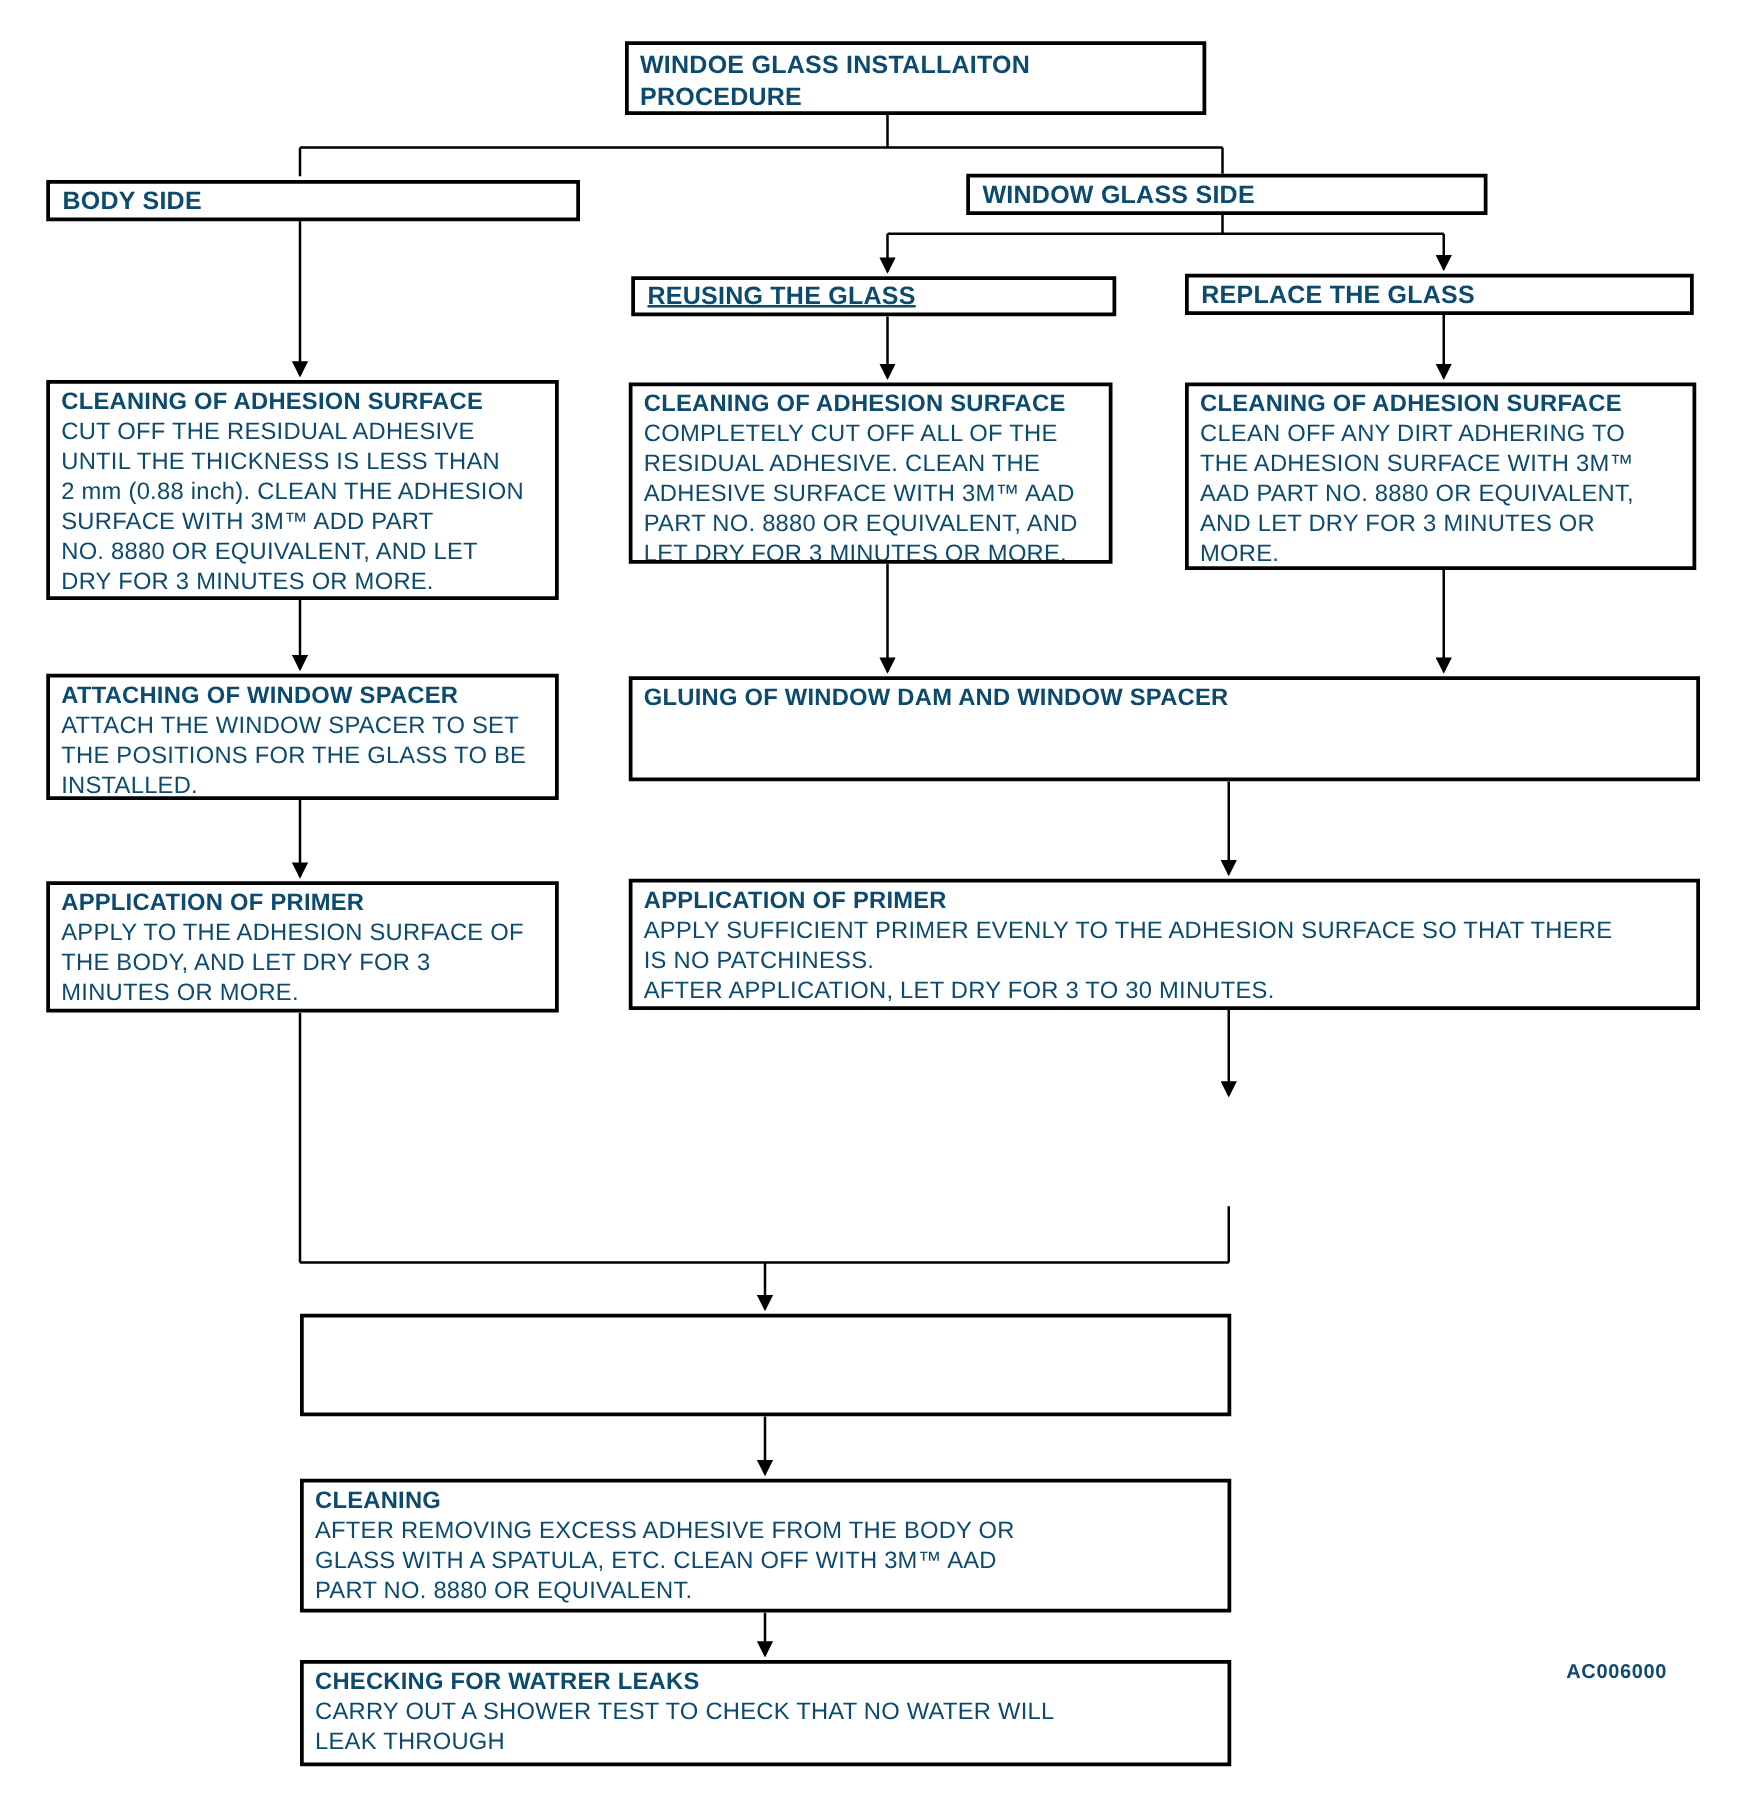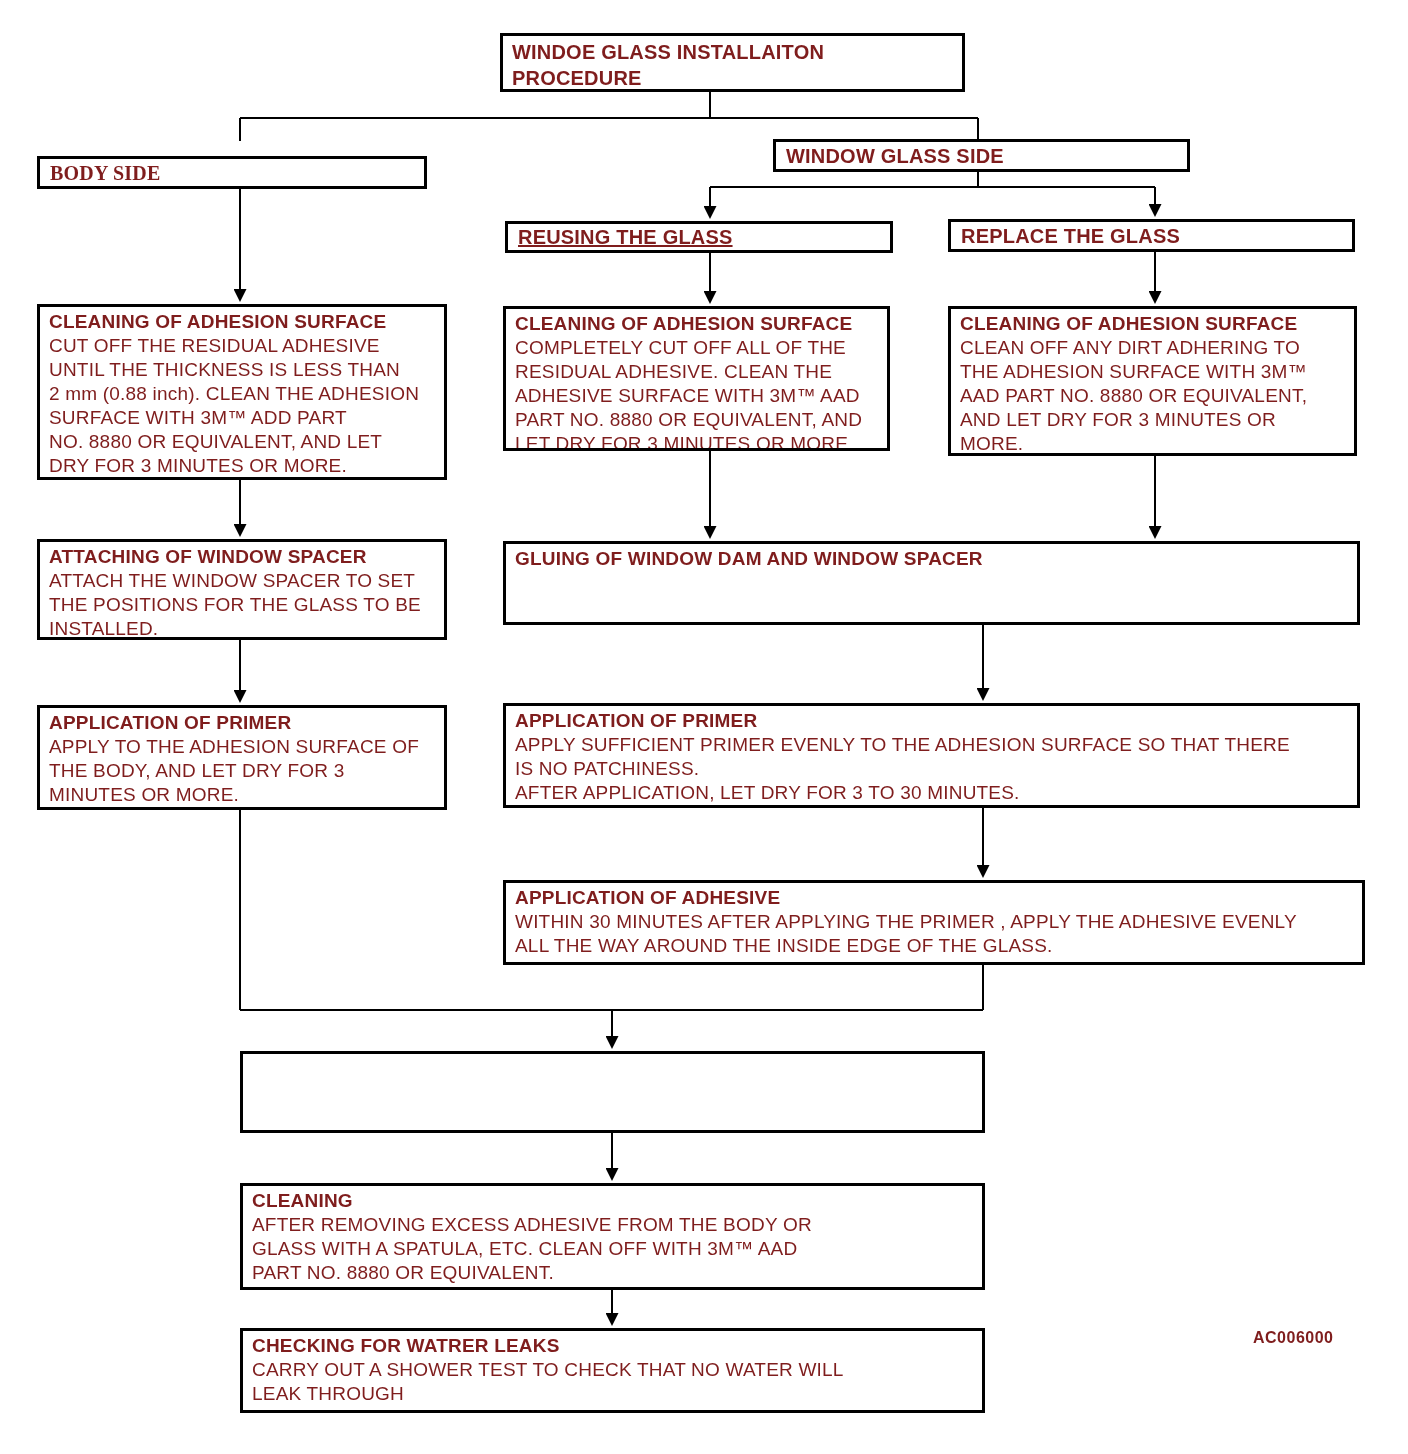--- a/index.html
+++ b/index.html
@@ -6,21 +6,21 @@
     margin: 0;
     padding: 0;
     background: #ffffff;
   }
   #canvas {
     position: relative;
     width: 1408px;
     height: 1454px;
     background: #ffffff;
     font-family: "Liberation Sans", "DejaVu Sans", sans-serif;
-    color: #7f1d1d;
+    color: #0c4a6e;
   }
   #connectors {
     position: absolute;
     left: 0;
     top: 0;
     pointer-events: none;
   }
   .node {
     position: absolute;
     box-sizing: border-box;
@@ -109,21 +109,21 @@
       <path d="M612,1133 L612,1179" marker-end="url(#arrow)"></path>
       <path d="M612,1290 L612,1324" marker-end="url(#arrow)"></path>
     </g>
   </svg>
 
   <div class="node title-node" style="left:500px; top:33px; width:465px; height:59px;">
     <div class="node-title">WINDOE GLASS INSTALLAITON
 PROCEDURE</div>
   </div>
 
-  <div class="node header-node" style="left:37px; top:156px; width:390px; height:33px;font-family:Liberation Serif, serif;">
+  <div class="node header-node" style="left:37px; top:144px; width:427px; height:33px;">
     <div class="node-title">BODY SIDE</div>
   </div>
 
   <div class="node header-node" style="left:773px; top:139px; width:417px; height:33px;">
     <div class="node-title">WINDOW GLASS SIDE</div>
   </div>
 
   <div class="node header-node" style="left:505px; top:221px; width:388px; height:32px;text-decoration:underline;">
     <div class="node-title">REUSING THE GLASS</div>
   </div>
@@ -178,25 +178,20 @@
 MINUTES OR MORE.</div>
   </div>
 
   <div class="node" style="left:503px; top:703px; width:857px; height:105px;">
     <div class="node-title">APPLICATION OF PRIMER</div>
     <div class="node-body">APPLY SUFFICIENT PRIMER EVENLY TO THE ADHESION SURFACE SO THAT THERE
 IS NO PATCHINESS.
 AFTER APPLICATION, LET DRY FOR 3 TO 30 MINUTES.</div>
   </div>
 
-  <div class="node" style="left:503px; top:880px; width:862px; height:85px;">
-    <div class="node-title">APPLICATION OF ADHESIVE</div>
-    <div class="node-body">WITHIN 30 MINUTES AFTER APPLYING THE PRIMER , APPLY THE ADHESIVE EVENLY
-ALL THE WAY AROUND THE INSIDE EDGE OF THE GLASS.</div>
-  </div>
 
   <div class="node" style="left:240px; top:1051px; width:745px; height:82px;">
   </div>
 
   <div class="node" style="left:240px; top:1183px; width:745px; height:107px;">
     <div class="node-title">CLEANING</div>
     <div class="node-body">AFTER REMOVING EXCESS ADHESIVE FROM THE BODY OR
 GLASS WITH A SPATULA, ETC. CLEAN OFF  WITH 3M™ AAD
 PART NO. 8880 OR EQUIVALENT.</div>
   </div>

